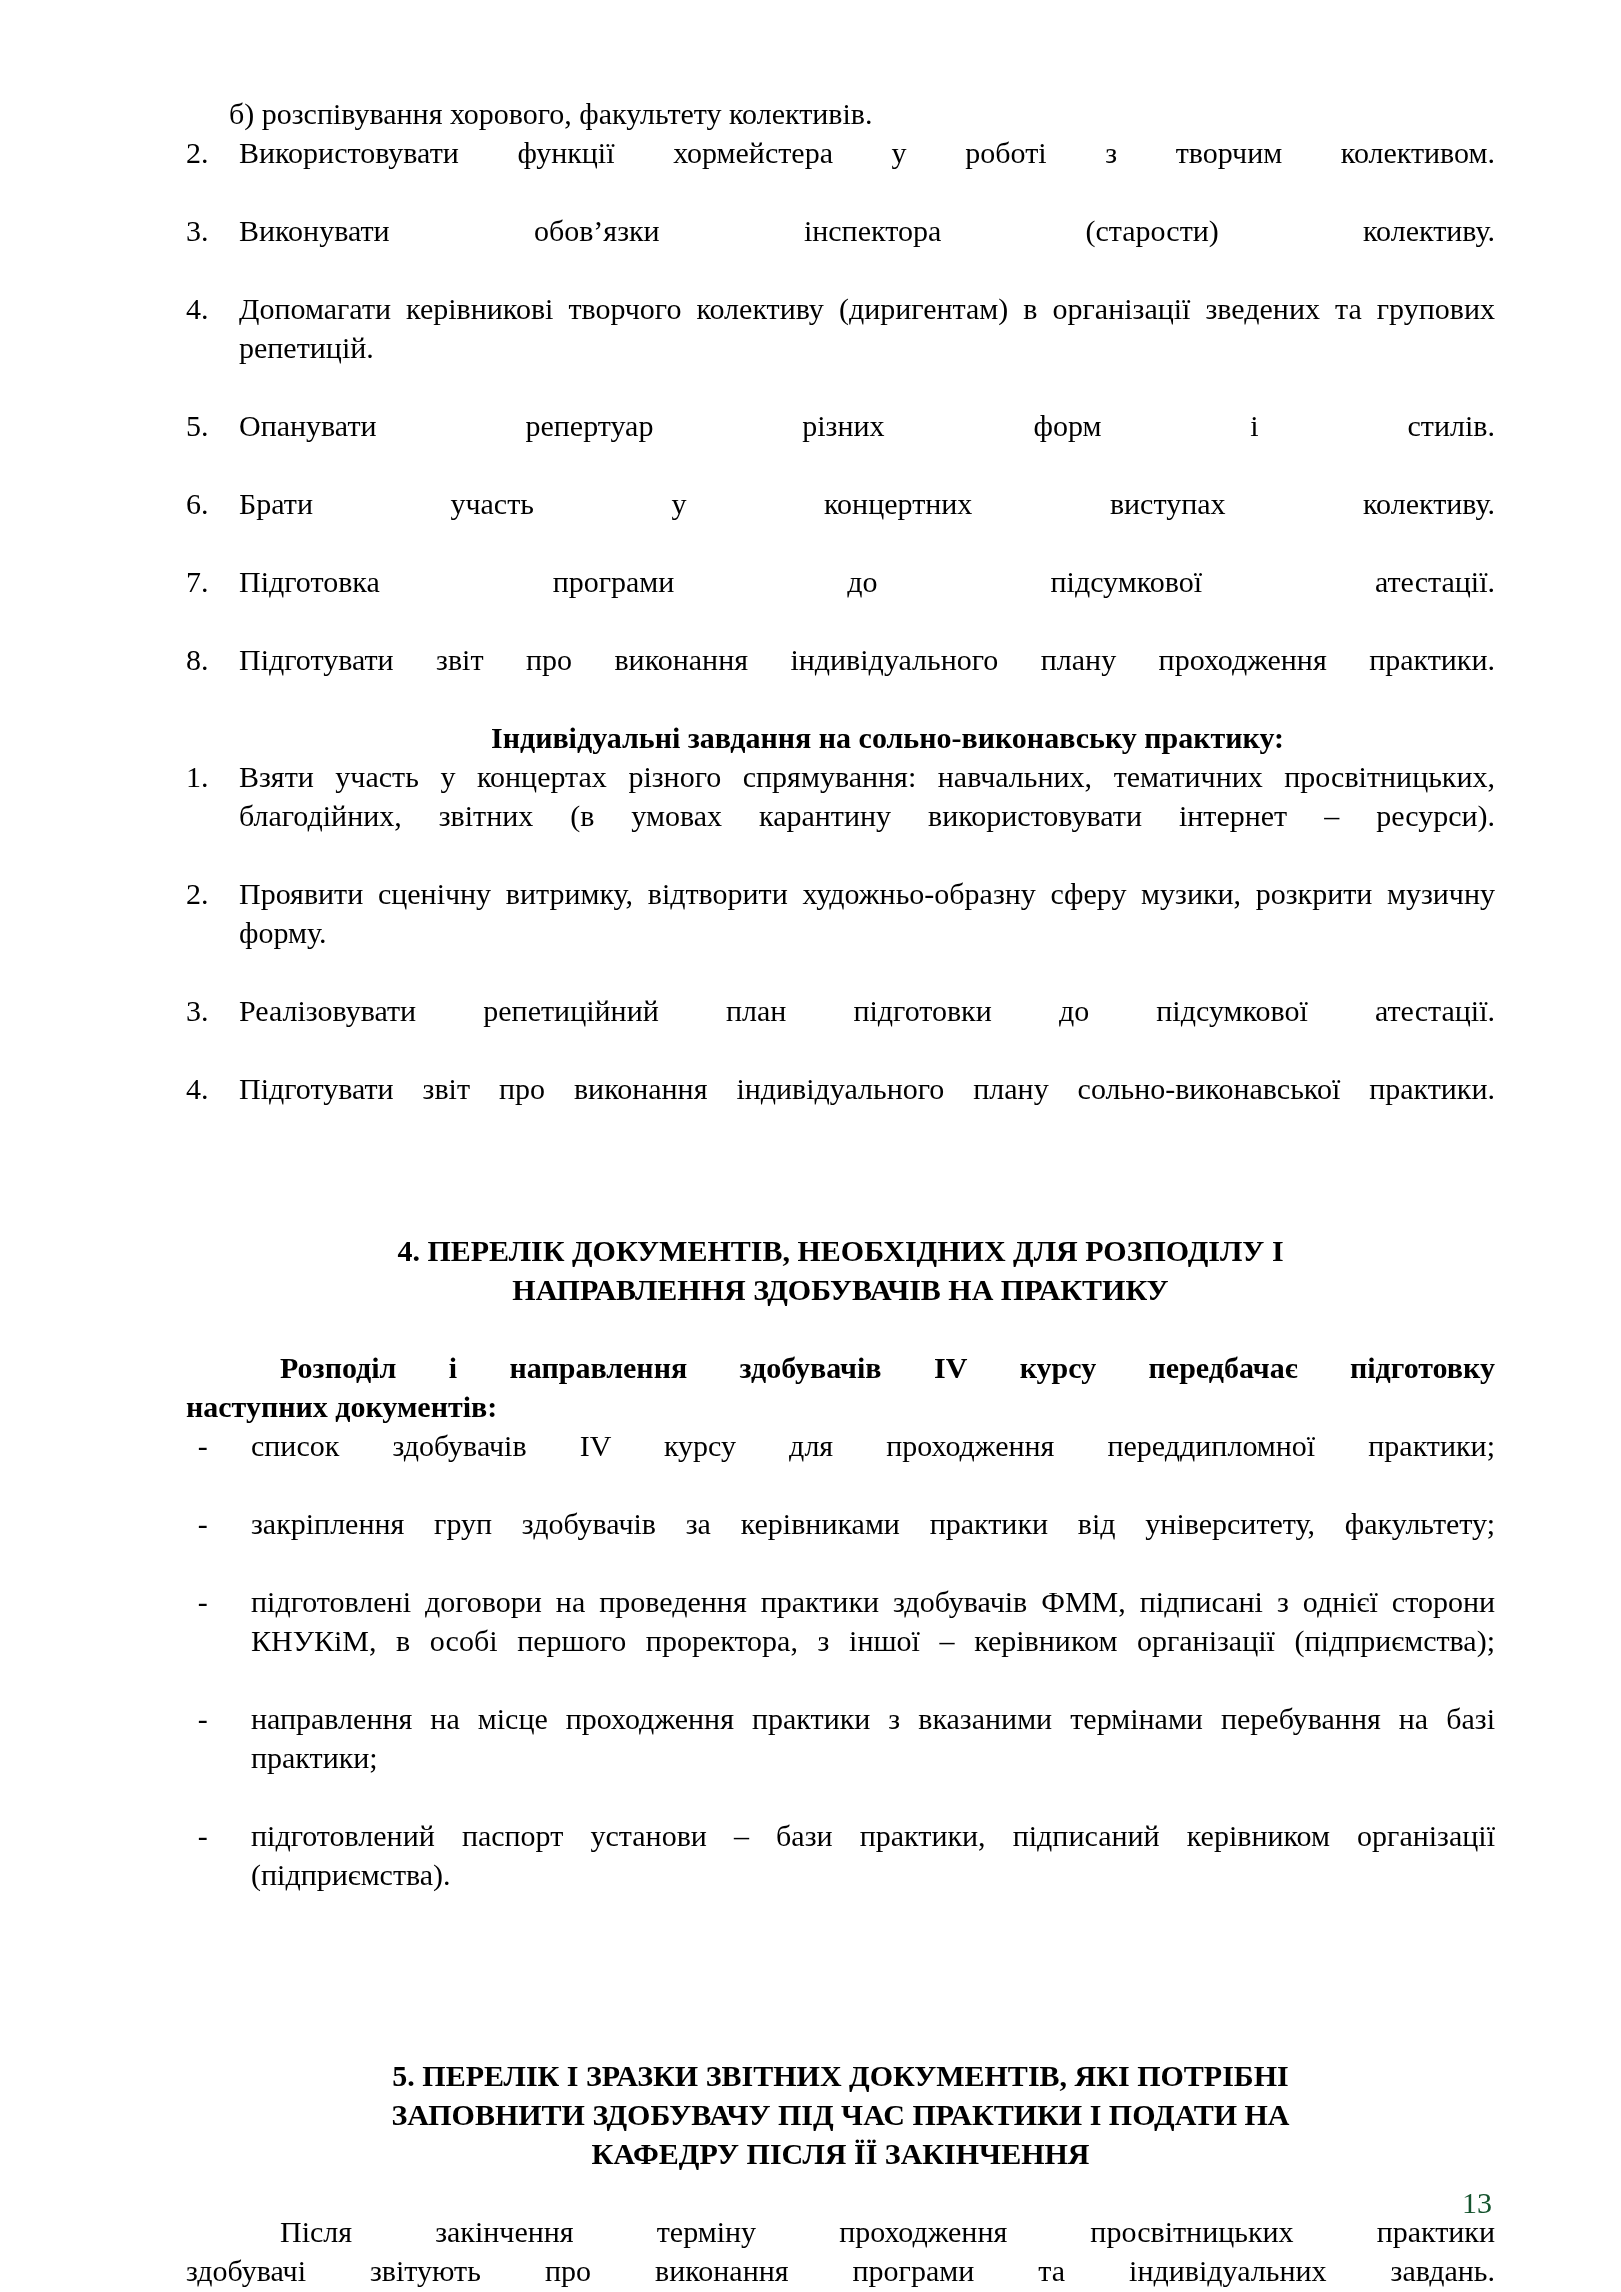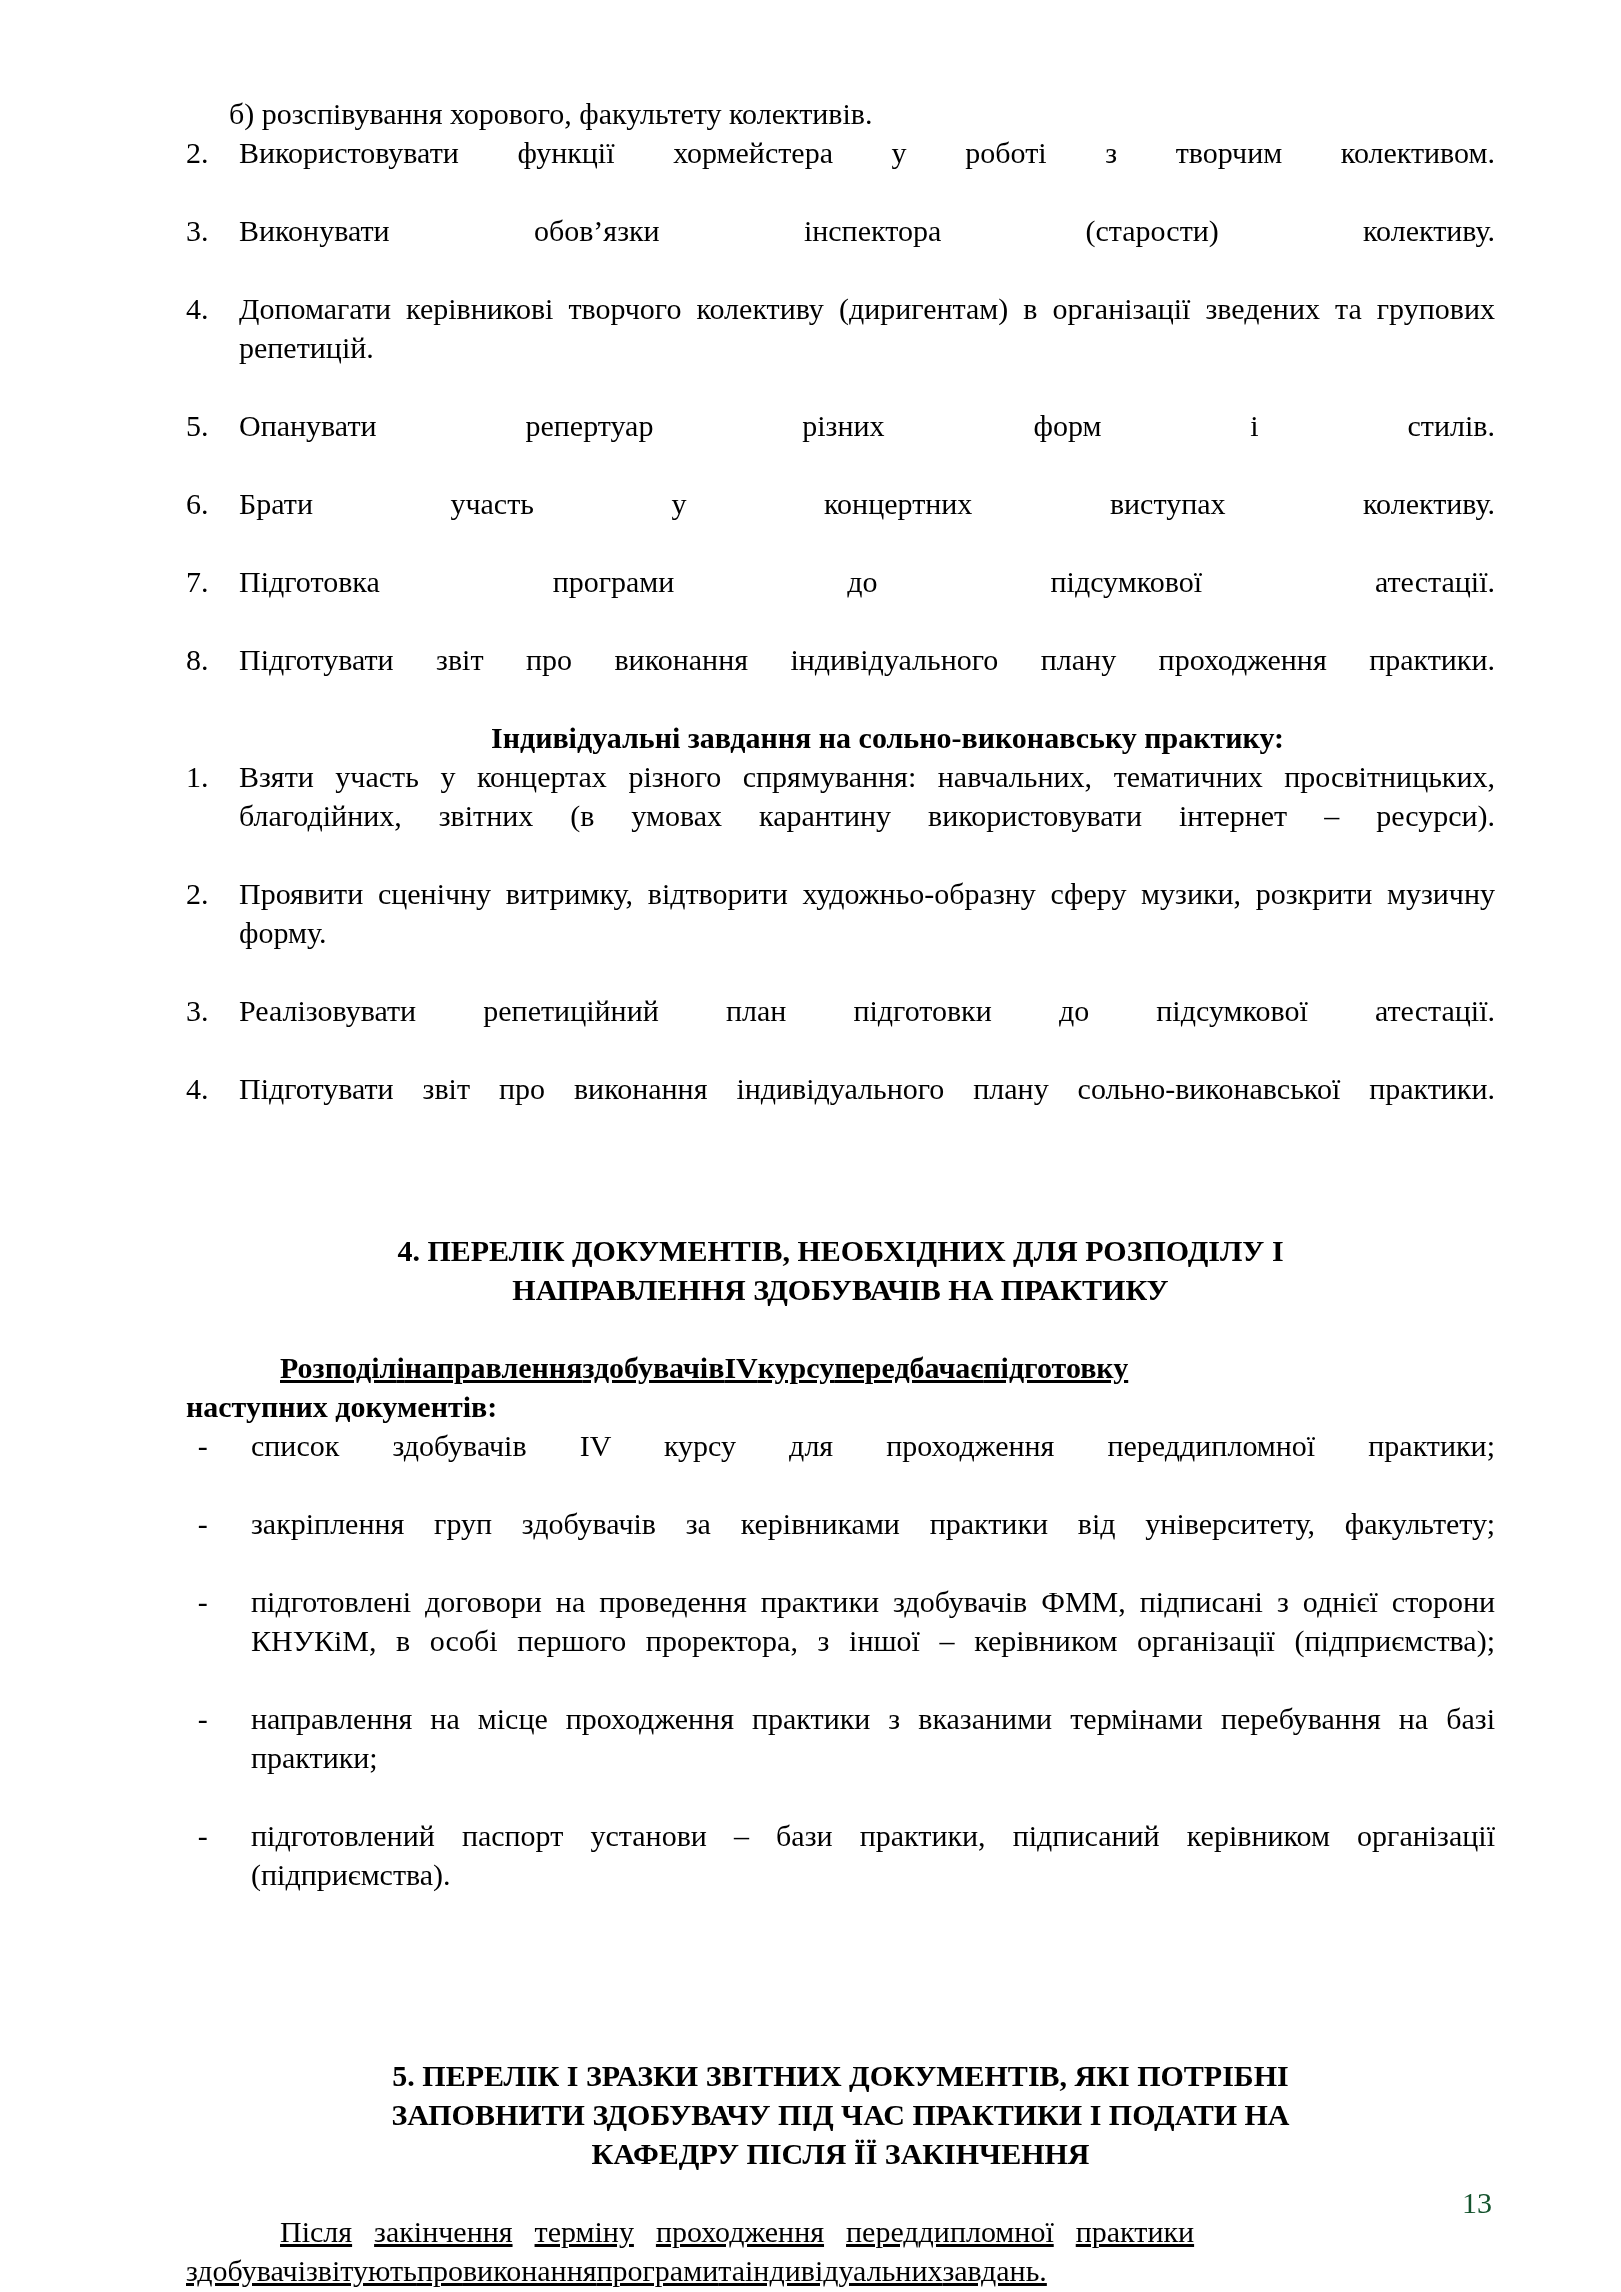--- a/index.html
+++ b/index.html
@@ -124,23 +124,22 @@
     right: 129px;
     bottom: 71px;
     font-family: "Liberation Serif", "DejaVu Serif", serif;
     font-size: 30px;
     color: #14532d;
   }
 
   
   .j-line {
     display: flex;
-    justify-content: flex-start;
+    justify-content: space-between;
     white-space: nowrap;
-    text-decoration: underline;
   }
 </style>
 </head>
 <body>
 
 <div class="page">
   <div class="content">
 
     <p class="sub-line">
       <span>б)</span>
@@ -257,21 +256,21 @@
 
     <div class="gap-md"></div>
 
     <div>
       <p class="j-line" style="padding-left:94px;gap:22px;">
 
       <span>Після</span>
           <span>закінчення</span>
           <span>терміну</span>
           <span>проходження</span>
-          <span>переддипломної</span>
+          <span>просвітницьких</span>
           <span>практики</span>
         </p>
       <p class="j-line">
 
       <span>здобувачі</span>
           <span>звітують</span>
           <span>про</span>
           <span>виконання</span>
           <span>програми</span>
           <span>та</span>

